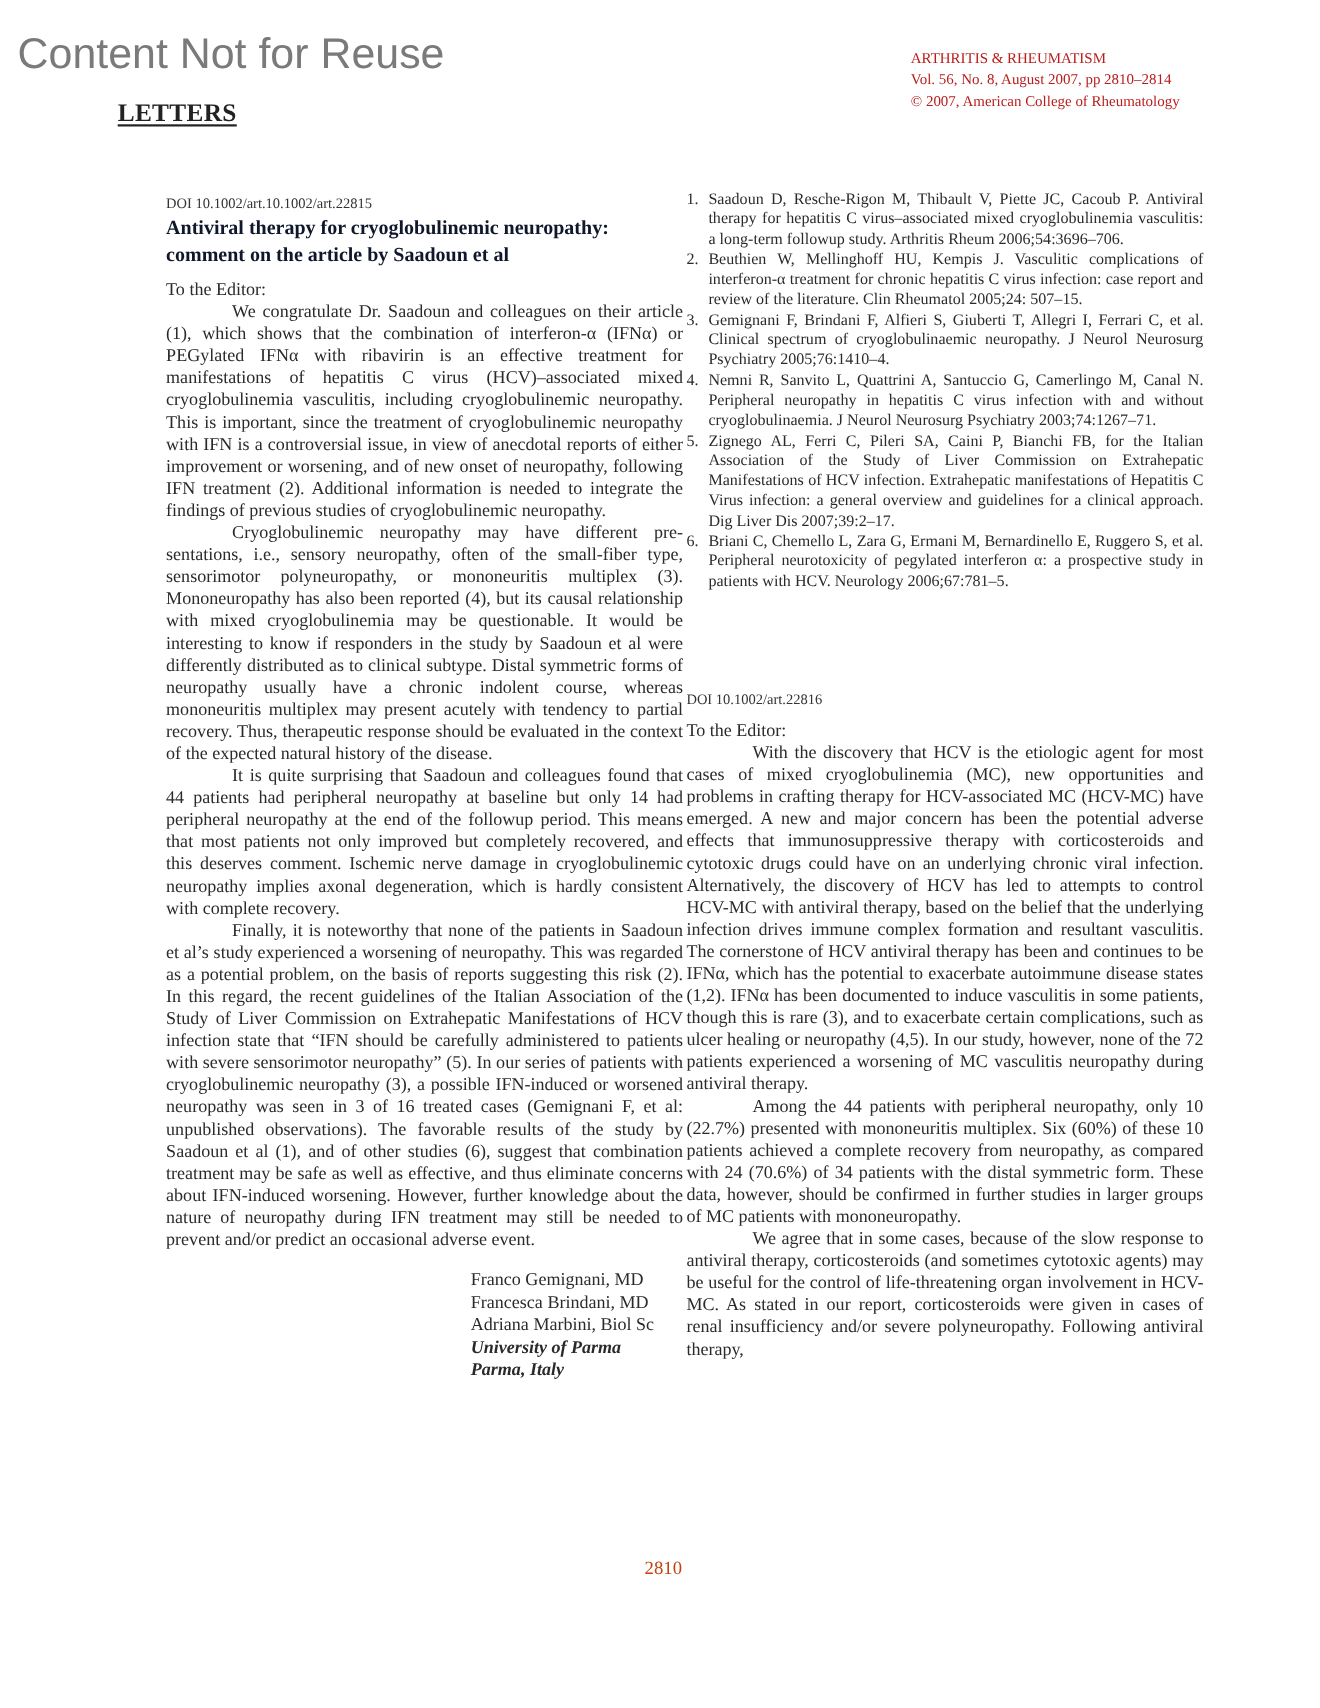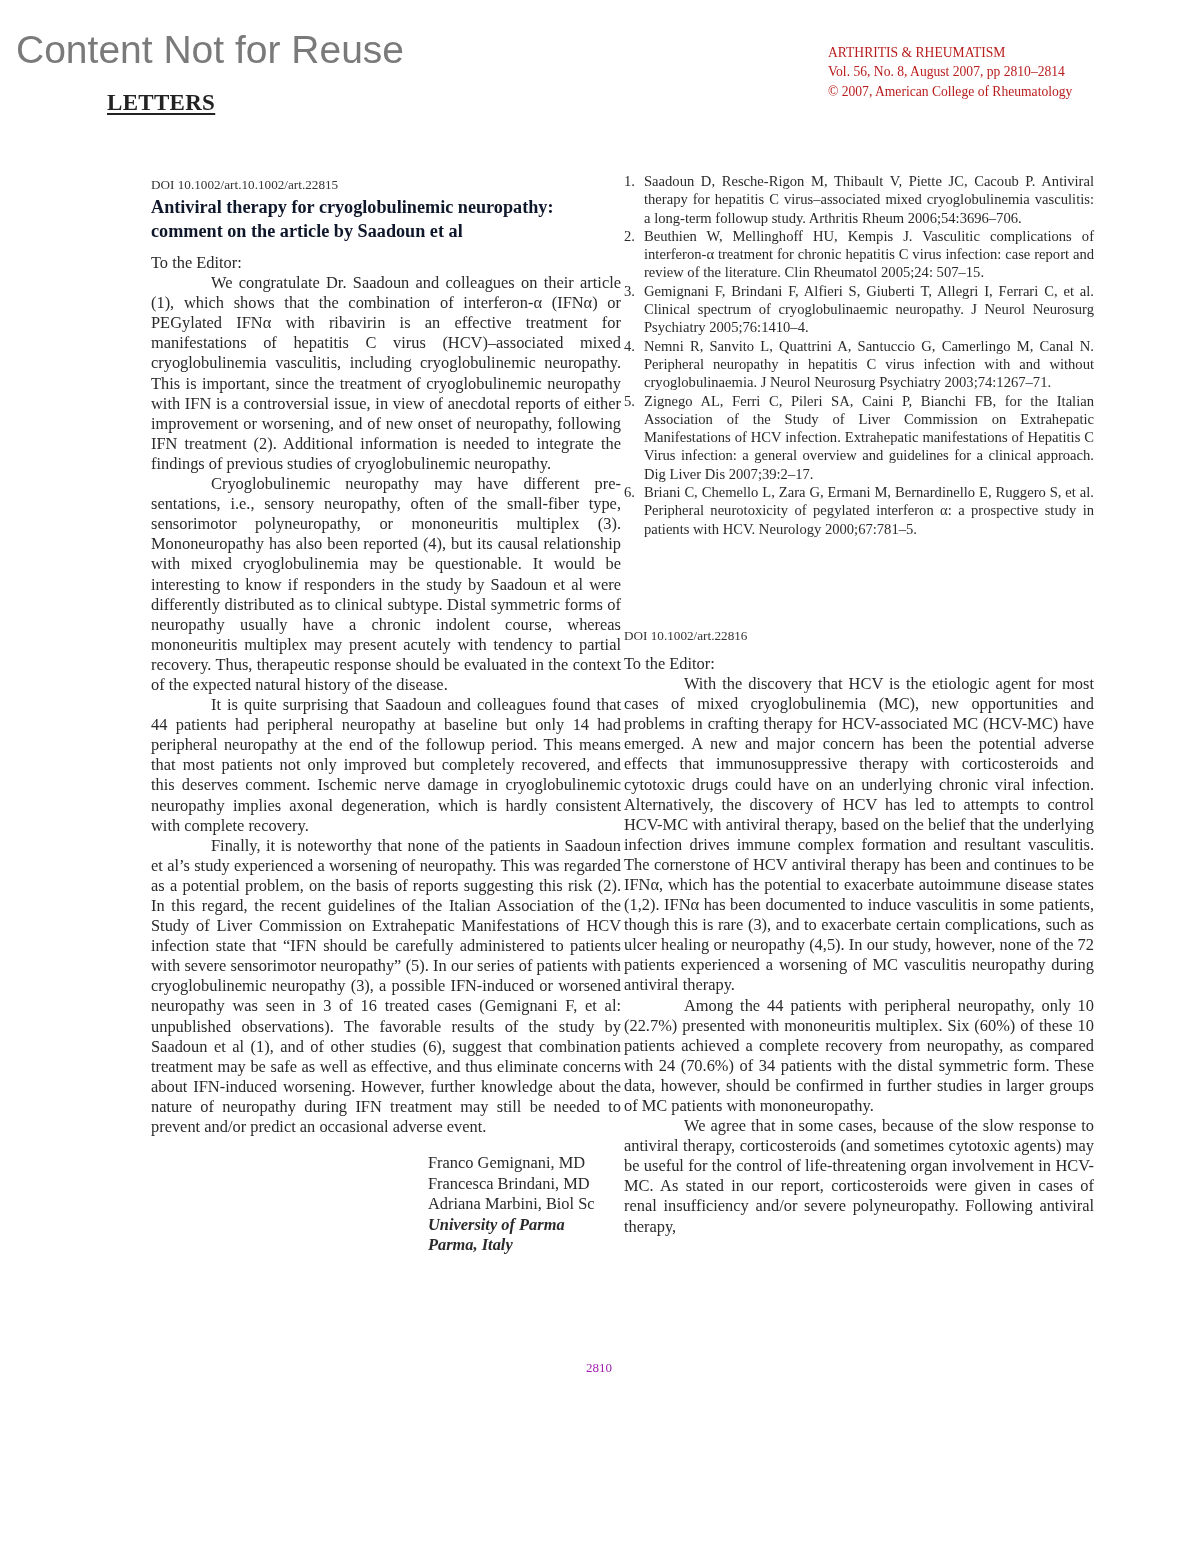--- a/index.html
+++ b/index.html
@@ -14,21 +14,21 @@
   .title { font-weight: bold; font-size: 18.2px; line-height: 23.5px; color: #0f172a; margin-top: 3px; text-align: left; }
   .salutation { margin-top: 10px; text-align: left; }
   p.para { margin: 0; text-indent: 60px; hyphens: manual; }
   .sig { margin-left: 277px; margin-top: 16px; text-align: left; line-height: 20.5px; }
   .sig .ital { font-style: italic; font-weight: bold; }
   ol.refs { margin: 0; padding: 0; list-style: none; font-size: 14.6px; line-height: 18.3px; }
   ol.refs li { position: relative; padding-left: 20px; text-align: justify; }
   ol.refs li .num { position: absolute; left: 0; top: 0; }
   .reply-block { margin-top: 89px; }
   .reply-title { font-weight: bold; font-size: 18.2px; line-height: 23px; margin-top: 3px; color: #1e1e1e; }
-  .page-number { position: absolute; left: 586px; top: 1360px; font-size: 13px; color: #a21caf; }
+  .page-number { position: absolute; left: 586px; top: 1416px; font-size: 17px; color: #c2410c; }
 </style>
 </head>
 <body>
 
 <div class="watermark">Content Not for Reuse</div>
 
 <div class="section-title">LETTERS</div>
 
 <div class="journal">
   <div>ARTHRITIS &amp; RHEUMATISM</div>
@@ -53,21 +53,21 @@
   </div>
 </div>
 
 <div class="col col-right">
   <ol class="refs">
     <li><span class="num">1.</span><span>Saadoun D, Resche-Rigon M, Thibault V, Piette JC, Cacoub P. Antiviral therapy for hepatitis C virus–associated mixed cryo­globulinemia vasculitis: a long-term followup study. Arthritis Rheum 2006;54:3696–706.</span></li>
     <li><span class="num">2.</span><span>Beuthien W, Mellinghoff HU, Kempis J. Vasculitic complications of interferon-α treatment for chronic hepatitis C virus infection: case report and review of the literature. Clin Rheumatol 2005;24: 507–15.</span></li>
     <li><span class="num">3.</span><span>Gemignani F, Brindani F, Alfieri S, Giuberti T, Allegri I, Ferrari C, et al. Clinical spectrum of cryoglobulinaemic neuropathy. J Neurol Neurosurg Psychiatry 2005;76:1410–4.</span></li>
     <li><span class="num">4.</span><span>Nemni R, Sanvito L, Quattrini A, Santuccio G, Camerlingo M, Canal N. Peripheral neuropathy in hepatitis C virus infection with and without cryoglobulinaemia. J Neurol Neurosurg Psychiatry 2003;74:1267–71.</span></li>
     <li><span class="num">5.</span><span>Zignego AL, Ferri C, Pileri SA, Caini P, Bianchi FB, for the Italian Association of the Study of Liver Commission on Extrahepatic Manifestations of HCV infection. Extrahepatic manifestations of Hepatitis C Virus infection: a general overview and guidelines for a clinical approach. Dig Liver Dis 2007;39:2–17.</span></li>
-    <li><span class="num">6.</span><span>Briani C, Chemello L, Zara G, Ermani M, Bernardinello E, Ruggero S, et al. Peripheral neurotoxicity of pegylated interferon α: a prospective study in patients with HCV. Neurology 2000;67:781–5.</span></li>
+    <li><span class="num">6.</span><span>Briani C, Chemello L, Zara G, Ermani M, Bernardinello E, Ruggero S, et al. Peripheral neurotoxicity of pegylated interferon α: a prospective study in patients with HCV. Neurology 2006;67:781–5.</span></li>
   </ol>
 
   <div class="reply-block">
     <div class="doi">DOI 10.1002/art.22816</div>
     <div class="salutation">To the Editor:</div>
     <p class="para">With the discovery that HCV is the etiologic agent for most cases of mixed cryoglobulinemia (MC), new opportuni­ties and problems in crafting therapy for HCV-associated MC (HCV-MC) have emerged. A new and major concern has been the potential adverse effects that immunosuppressive therapy with corticosteroids and cytotoxic drugs could have on an underlying chronic viral infection. Alternatively, the discovery of HCV has led to attempts to control HCV-MC with antiviral therapy, based on the belief that the underlying infection drives immune complex formation and resultant vasculitis. The cornerstone of HCV antiviral therapy has been and continues to be IFNα, which has the potential to exacerbate autoimmune disease states (1,2). IFNα has been documented to induce vasculitis in some patients, though this is rare (3), and to exacerbate certain complications, such as ulcer healing or neuropathy (4,5). In our study, however, none of the 72 patients experienced a worsening of MC vasculitis neuropathy during antiviral therapy.</p>
     <p class="para">Among the 44 patients with peripheral neuropathy, only 10 (22.7%) presented with mononeuritis multiplex. Six (60%) of these 10 patients achieved a complete recovery from neuropathy, as compared with 24 (70.6%) of 34 patients with the distal symmetric form. These data, however, should be confirmed in further studies in larger groups of MC patients with mononeuropathy.</p>
     <p class="para" style="text-align-last: justify;">We agree that in some cases, because of the slow response to antiviral therapy, corticosteroids (and sometimes cytotoxic agents) may be useful for the control of life-threatening organ involvement in HCV-MC. As stated in our report, corticosteroids were given in cases of renal insufficiency and/or severe polyneuropathy. Following antiviral therapy,</p>
   </div>
 </div>

